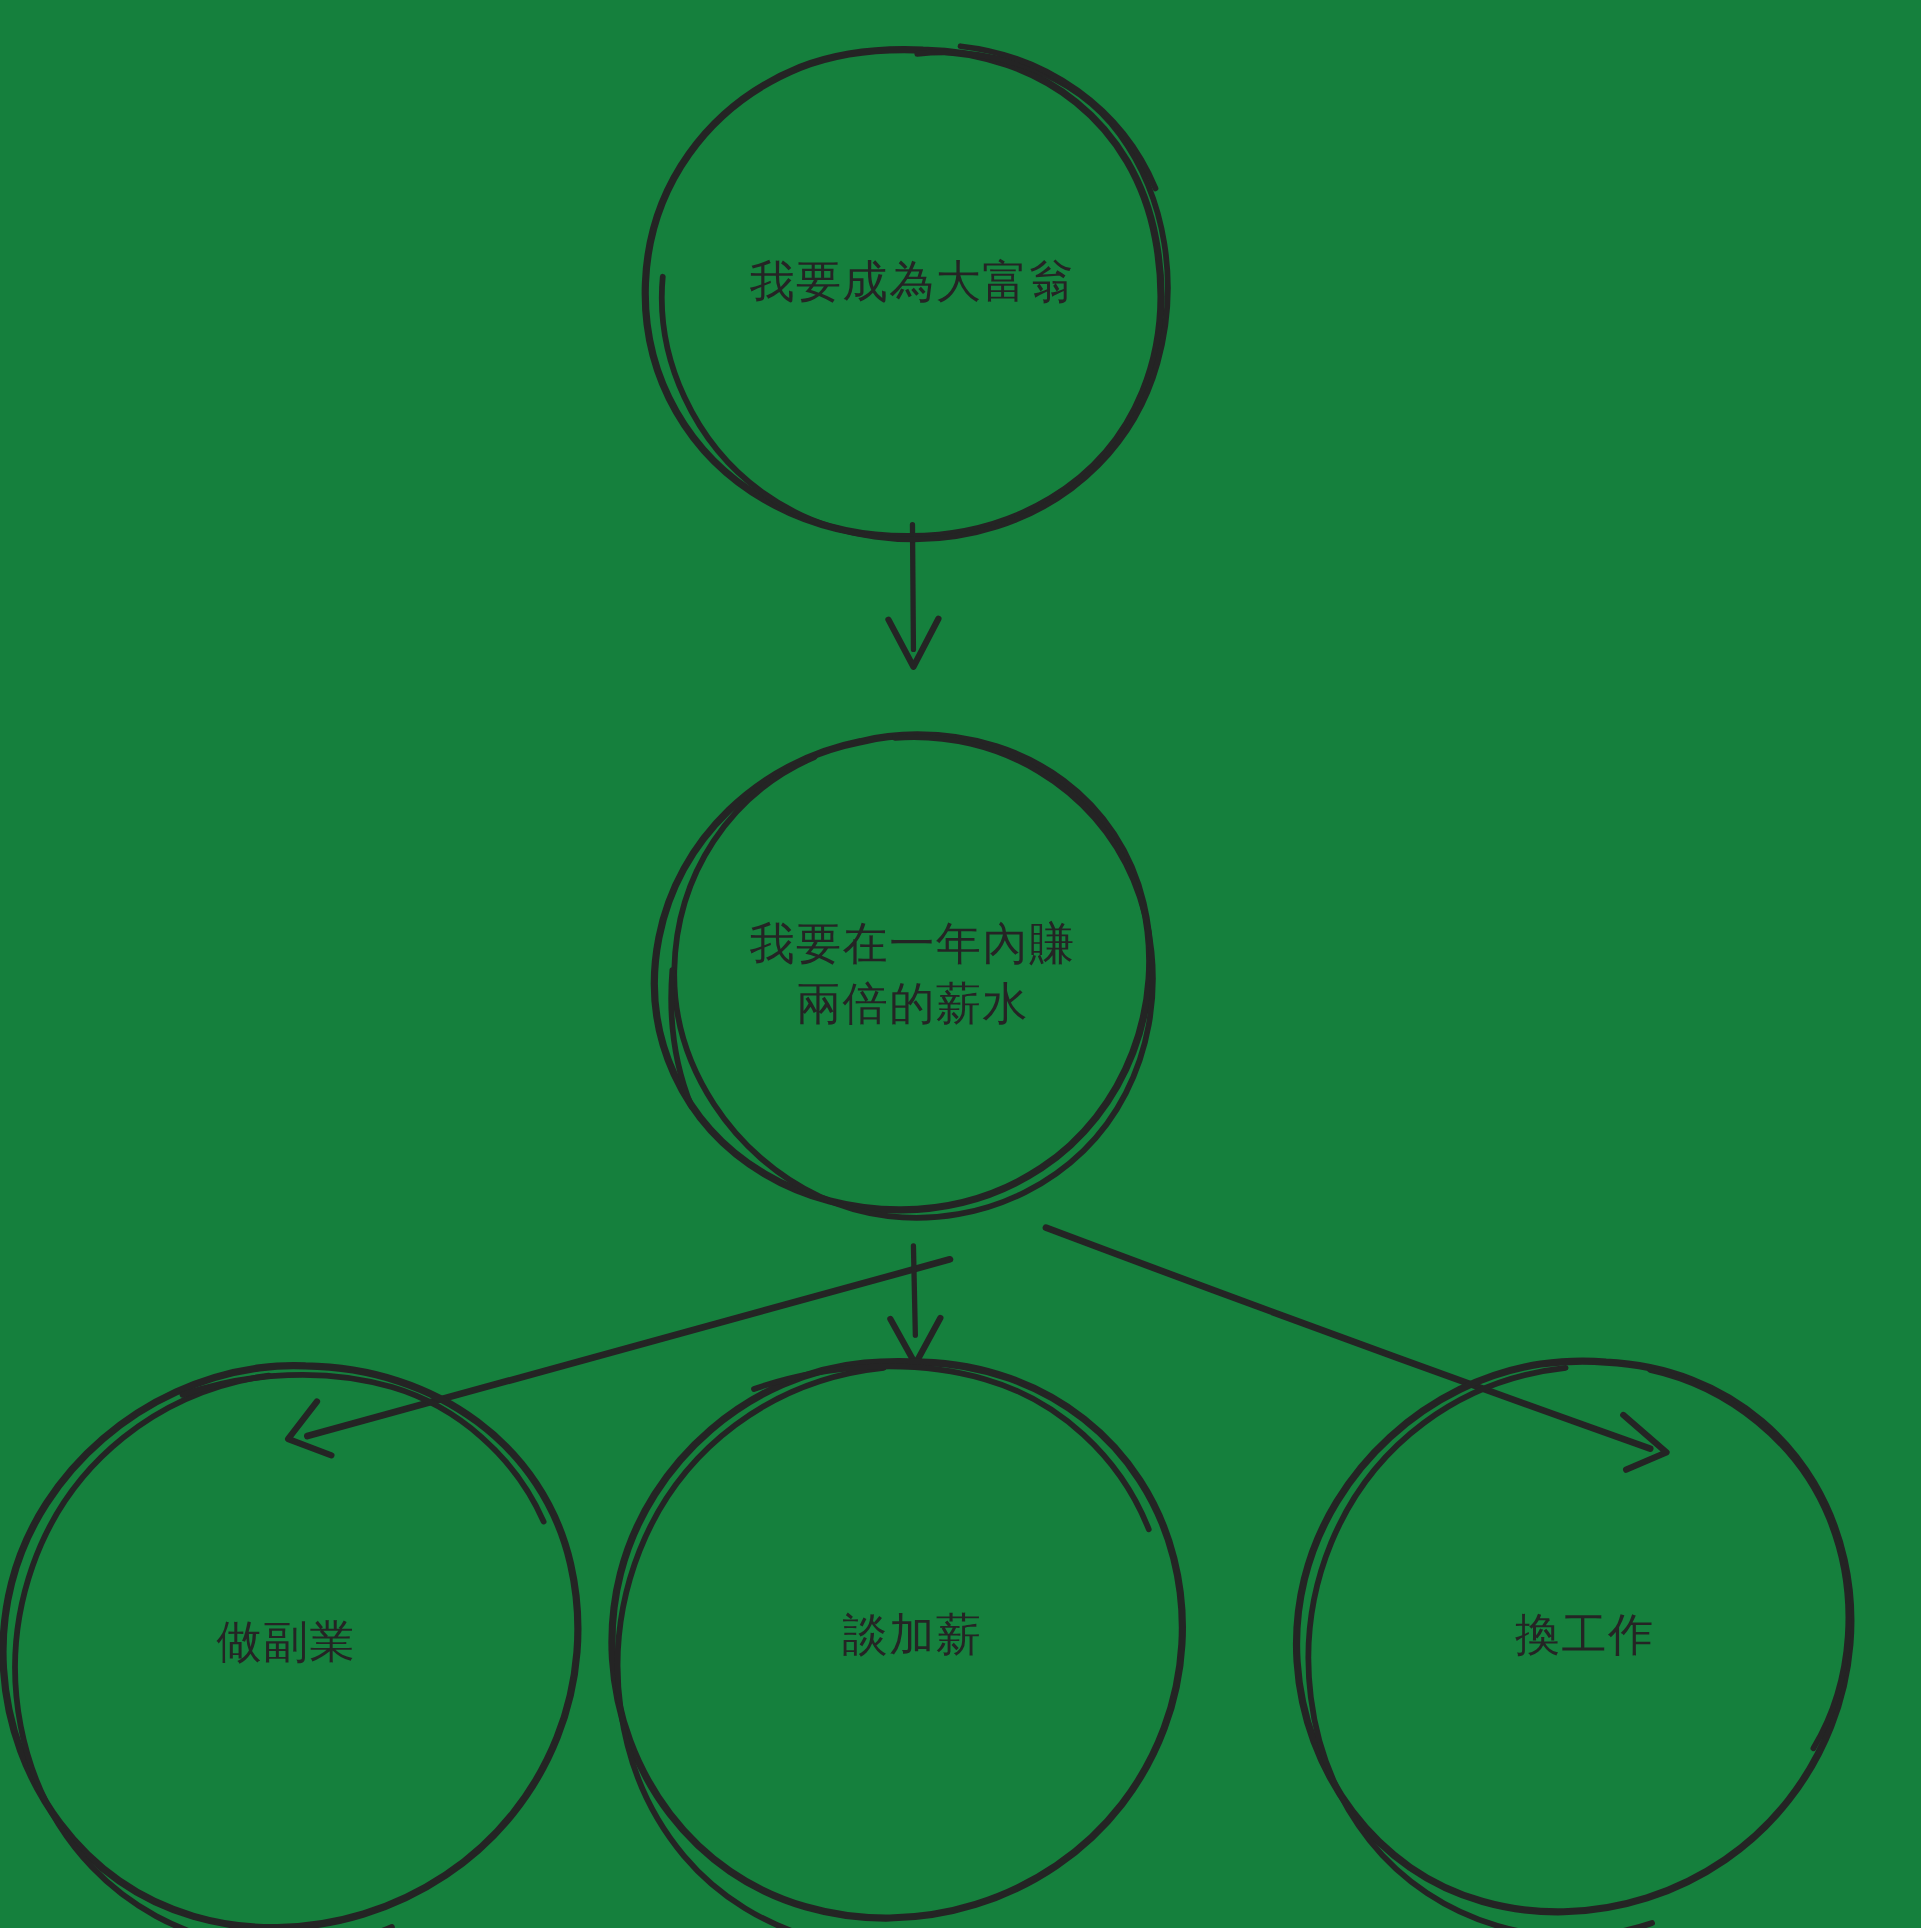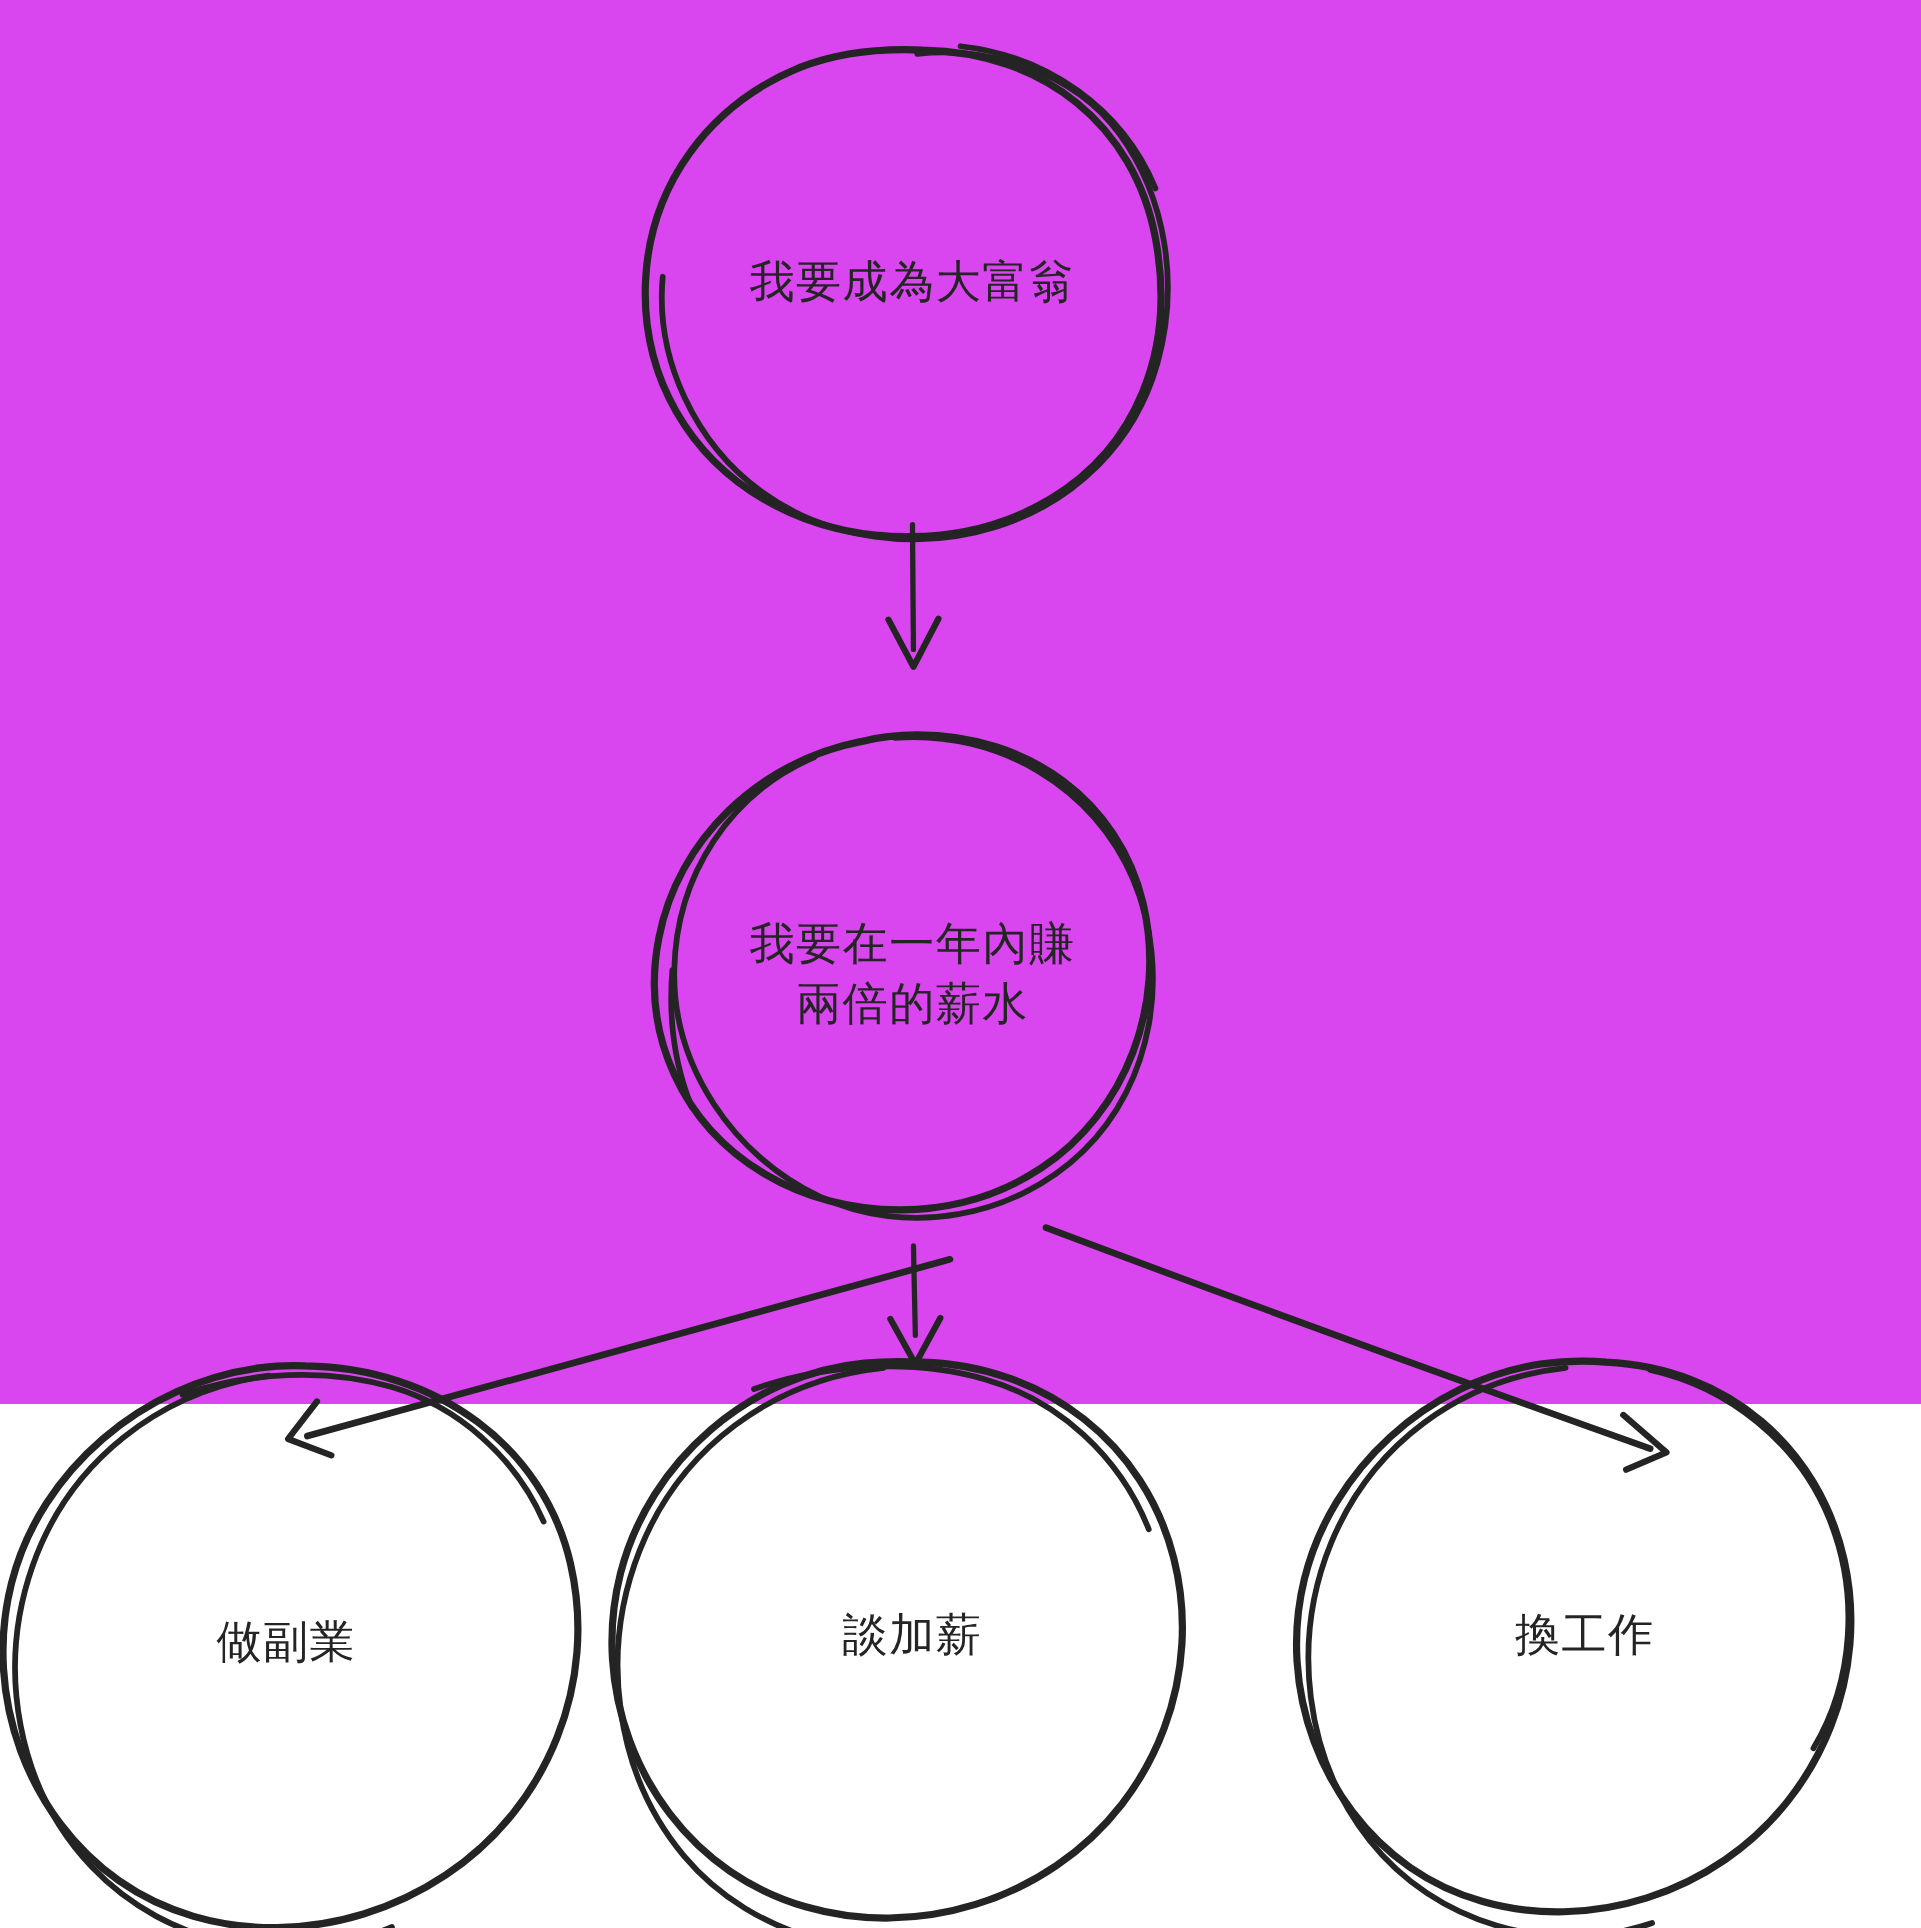--- a/index.html
+++ b/index.html
@@ -10,22 +10,22 @@
   }
   body {
     width: 1921px;
     height: 1928px;
     overflow: hidden;
     font-family: "DejaVu Sans", "Liberation Sans", sans-serif;
   }
   #diagram-root {
     position: relative;
     width: 1921px;
-    height: 1404px;
-    background: #d946ef;
+    height: 1928px;
+    background: #15803d;
   }
   svg#diagram-canvas {
     position: absolute;
     top: 0;
     left: 0;
     width: 1921px;
     height: 1928px;
     display: block;
   }
   .sketch-stroke {

